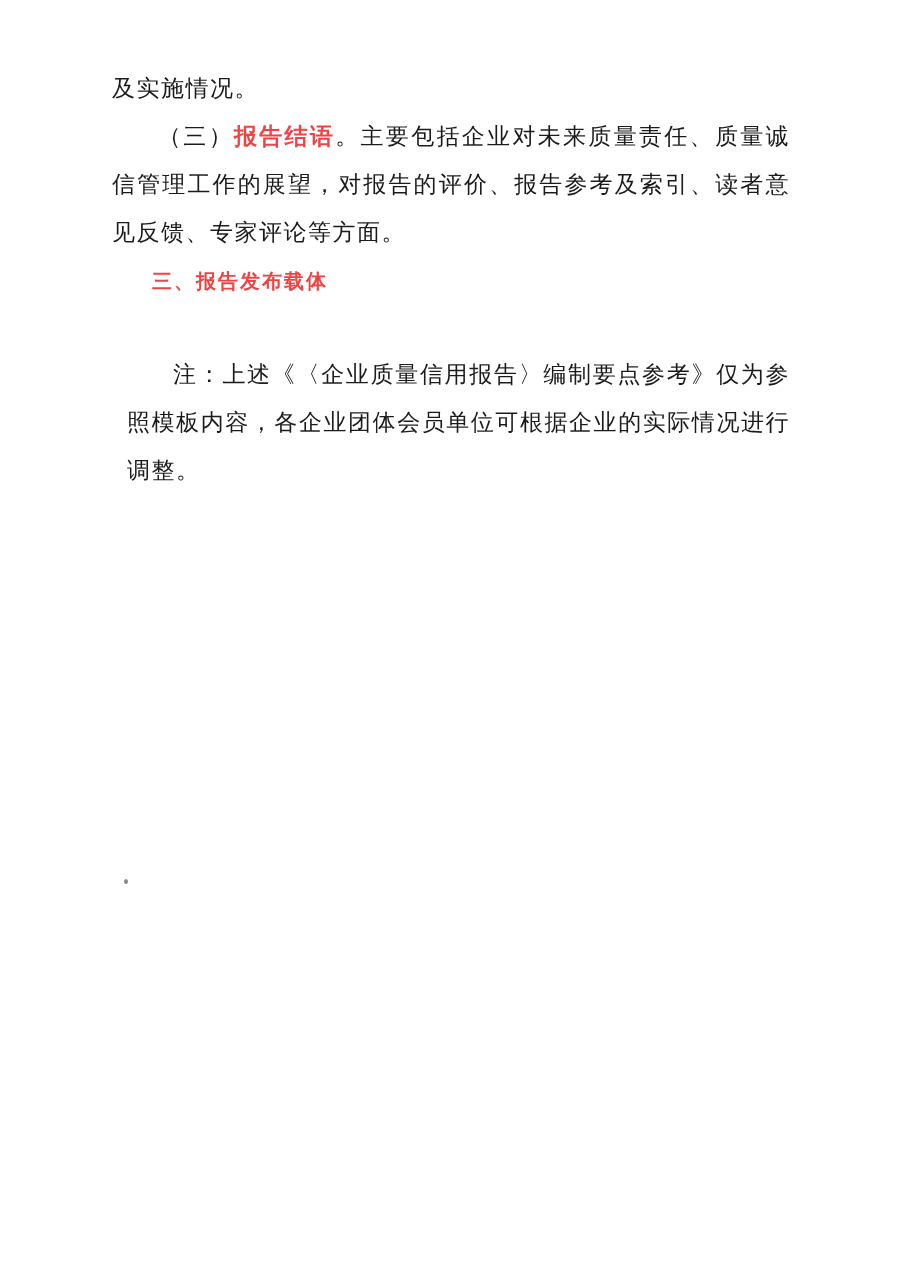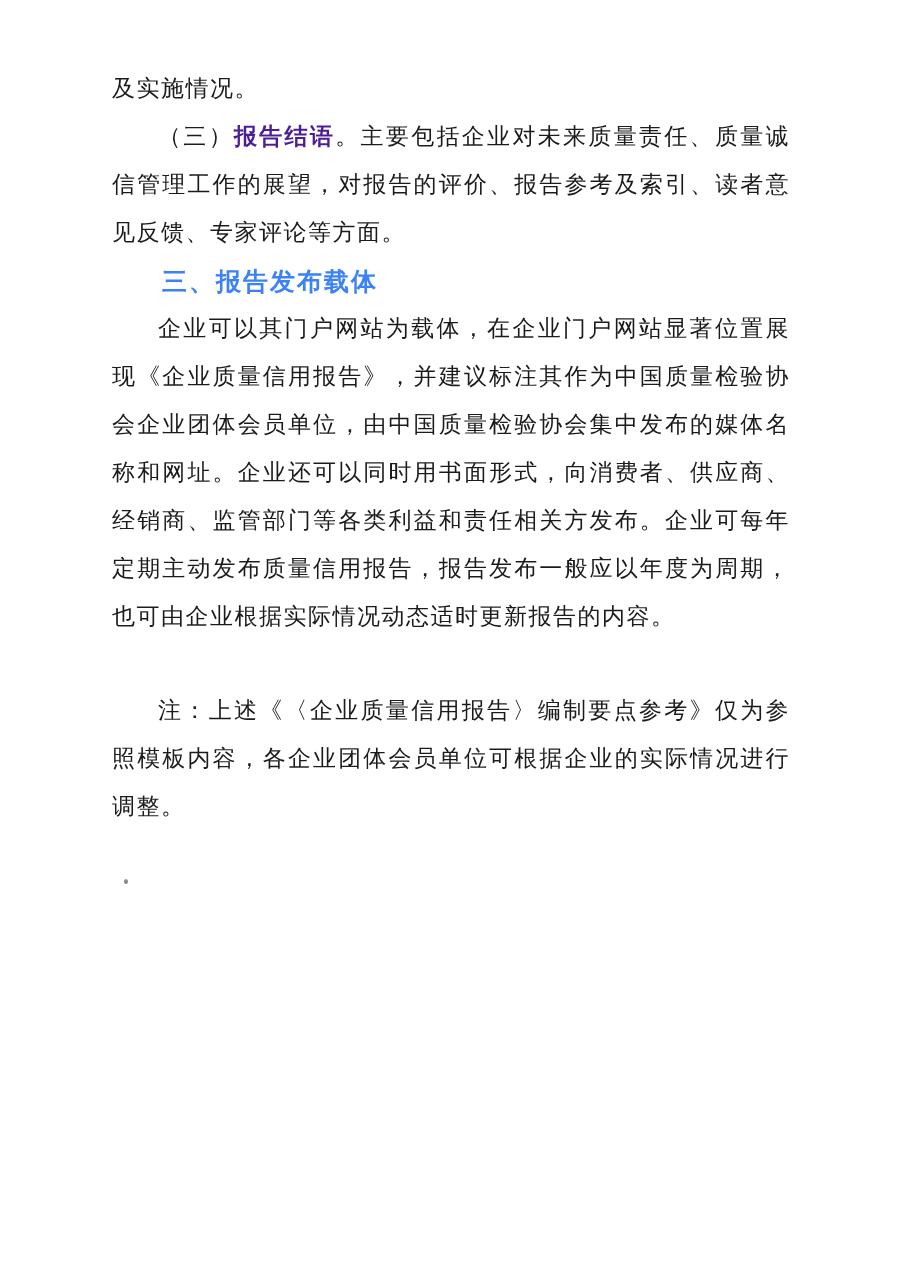--- a/index.html
+++ b/index.html
@@ -31,26 +31,26 @@
     text-align: justify;
     font-weight: normal;
     word-break: break-all;
   }
   p.cont { text-indent: 0; }
   p.body, p.mixed, p.note { text-indent: 2em; }
   h2.heading {
     text-indent: 2em;
     font-family: "Liberation Sans", "DejaVu Sans", sans-serif;
     font-weight: bold;
-    font-size: 25px;
+    font-size: 20px;
     letter-spacing: 2px;
-    color: #3b82f6;
+    color: #ef4444;
   }
-  .bold-run { font-weight: bold; color: #4c1d95; }
-  p.note { margin-top: 46px; }
+  .bold-run { font-weight: bold; color: #ef4444; }
+  p.note { margin-top: 46px; margin-left: 15px; }
   .scan-speck {
     position: absolute;
     left: 124px;
     top: 879px;
     width: 4px;
     height: 5px;
     background: #8a8a8a;
     border-radius: 50%;
   }
   .page-number {
@@ -73,21 +73,20 @@
 
     <p class="cont">及实施情况。</p>
 
 
 
 
     <p class="mixed"><span>（三）</span><span class="bold-run">报告结语</span><span>。主要包括企业对未来质量责任、质量诚信管理工作的展望，对报告的评价、报告参考及索引、读者意见反馈、专家评论等方面。</span></p>
 
     <h2 class="heading">三、报告发布载体</h2>
 
-    <p class="body">企业可以其门户网站为载体，在企业门户网站显著位置展现《企业质量信用报告》，并建议标注其作为中国质量检验协会企业团体会员单位，由中国质量检验协会集中发布的媒体名称和网址。企业还可以同时用书面形式，向消费者、供应商、经销商、监管部门等各类利益和责任相关方发布。企业可每年定期主动发布质量信用报告，报告发布一般应以年度为周期，也可由企业根据实际情况动态适时更新报告的内容。</p>
 
     <p class="note">注：上述《〈企业质量信用报告〉编制要点参考》仅为参照模板内容，各企业团体会员单位可根据企业的实际情况进行调整。</p>
 
   </div>
 
   <div class="scan-speck"></div>
 
   <div class="page-number">-4-</div>
 </div>
 

